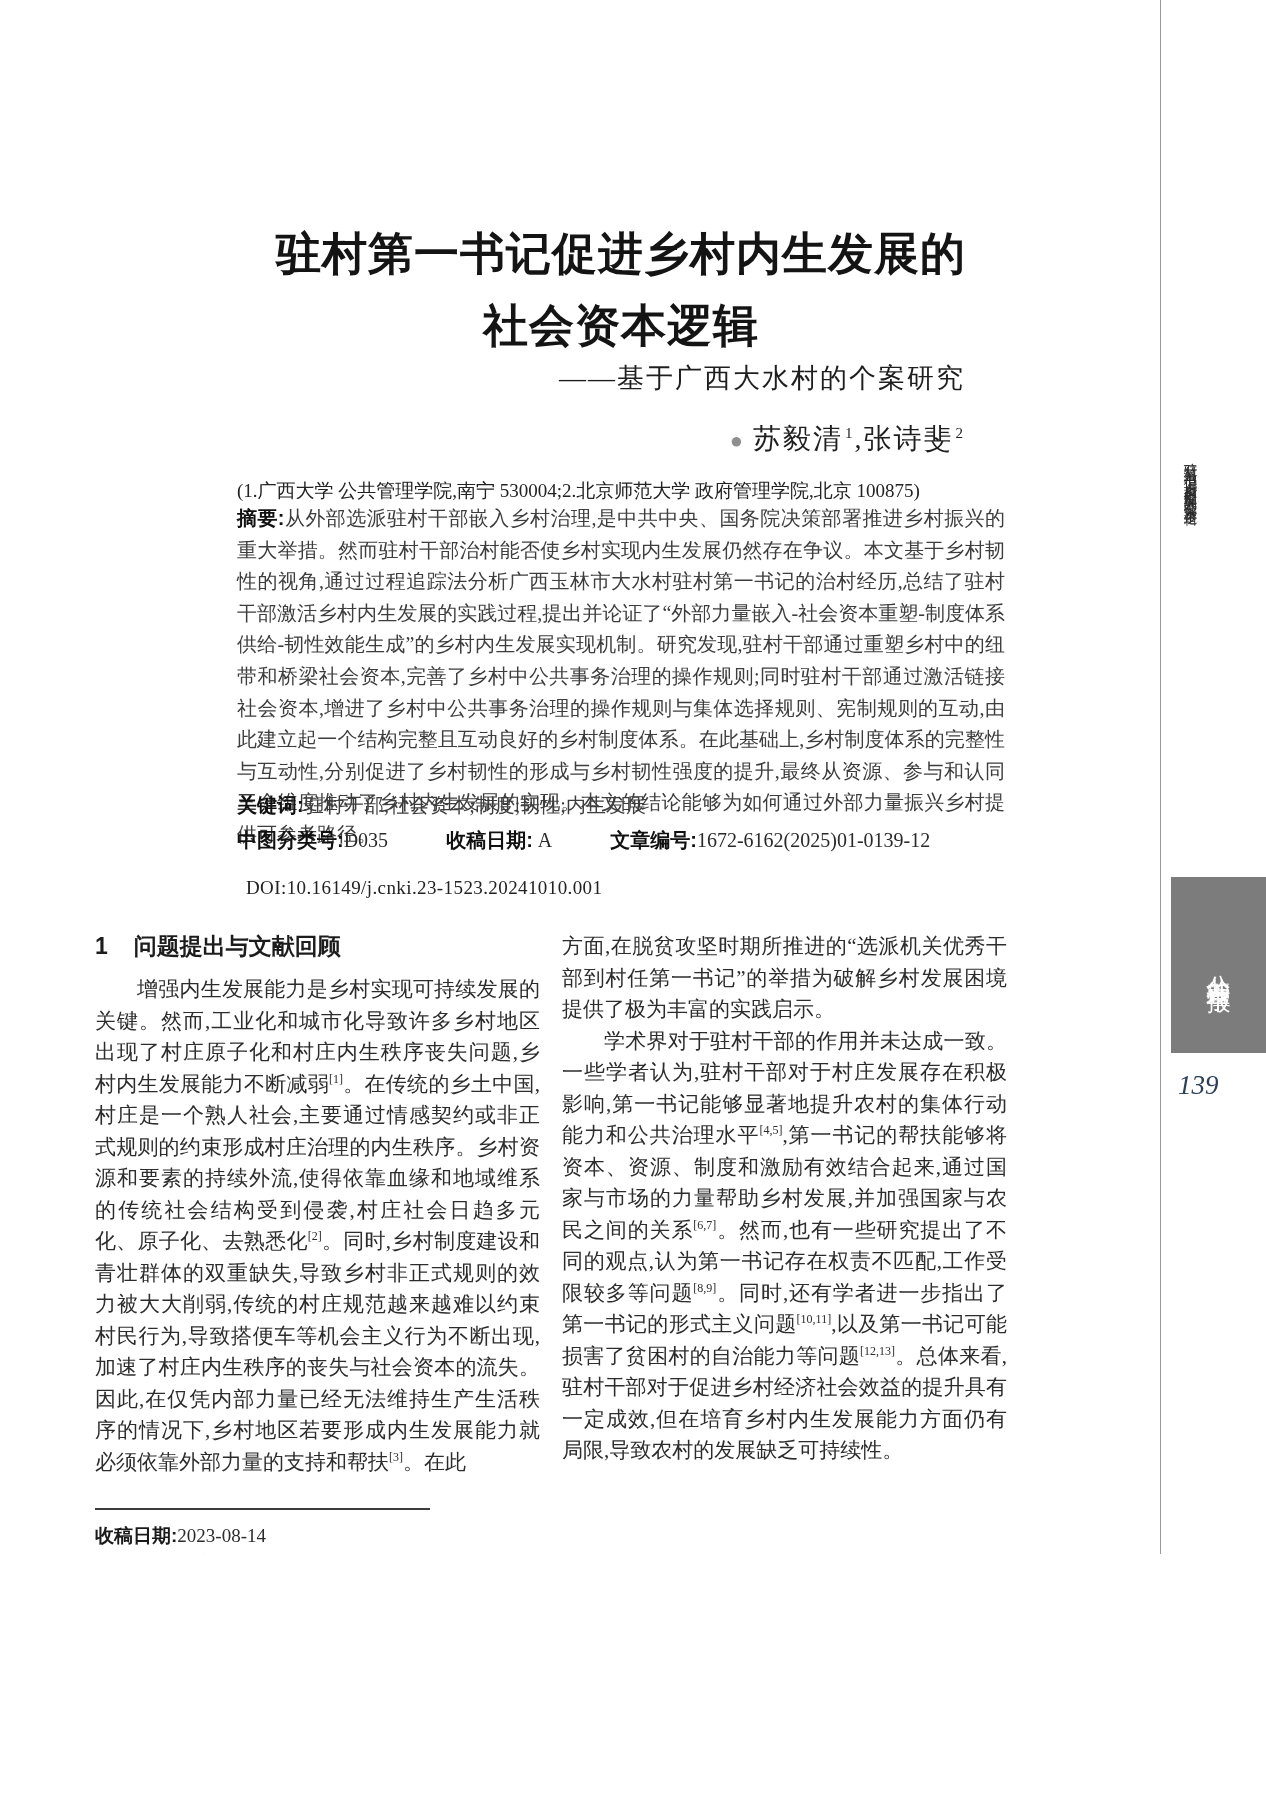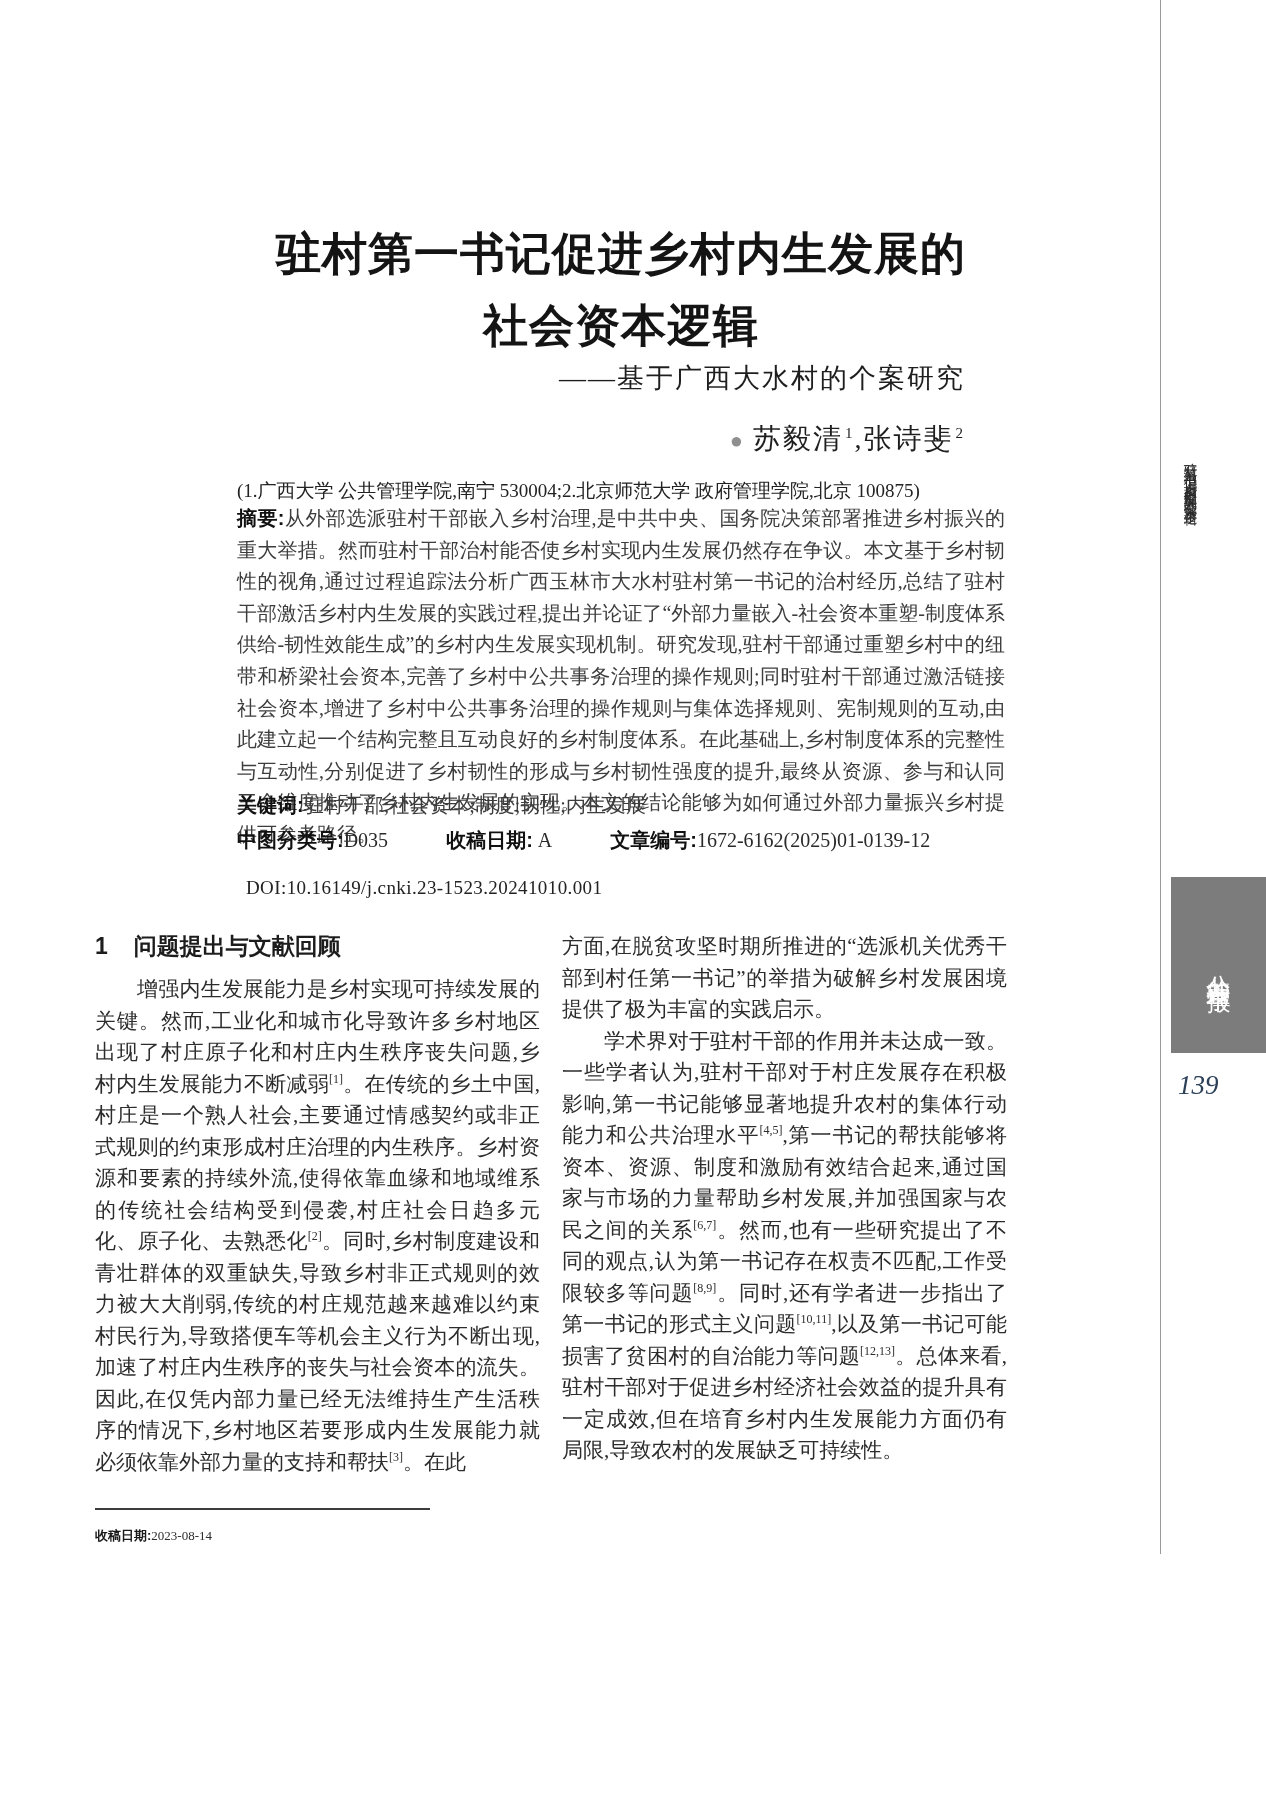--- a/index.html
+++ b/index.html
@@ -50,21 +50,21 @@
   .col { width:445px; }
   .sec {
     margin:0 0 13px 0; font-family:"Liberation Sans", sans-serif; font-weight:700;
     font-size:23px; line-height:30px; color:#1c1c1c;
   }
   .sec .secnum { margin-right:26px; }
   p.body { margin:0; font-size:21px; line-height:31.5px; text-align:justify; color:#2c2c2c; }
   p.body.indent { text-indent:2em; }
   p.body sup { font-size:12px; line-height:0; }
   
-  .footnote { margin-top:30px; font-size:13px; line-height:27.5px; text-align:justify; color:#2c2c2c; }
+  .footnote { margin-top:30px; font-size:19px; line-height:27.5px; text-align:justify; color:#2c2c2c; }
   .fn-divider { width:335px; border-top:2px solid #3c3c3c; margin-bottom:12px; }
   .footnote p { margin:0; }
   .fn-label { font-family:"Liberation Sans", sans-serif; font-weight:700; color:#1a1a1a; }
   
   .side-rule { position:absolute; left:1160px; top:0; bottom:0; width:1px; background:#9a9a9a; }
   .side-title {
     position:absolute; left:1181px; top:452px; height:320px;
     writing-mode:vertical-rl; font-size:13.5px; letter-spacing:2.5px; color:#2a2a2a;
   }
   .journal-box {

